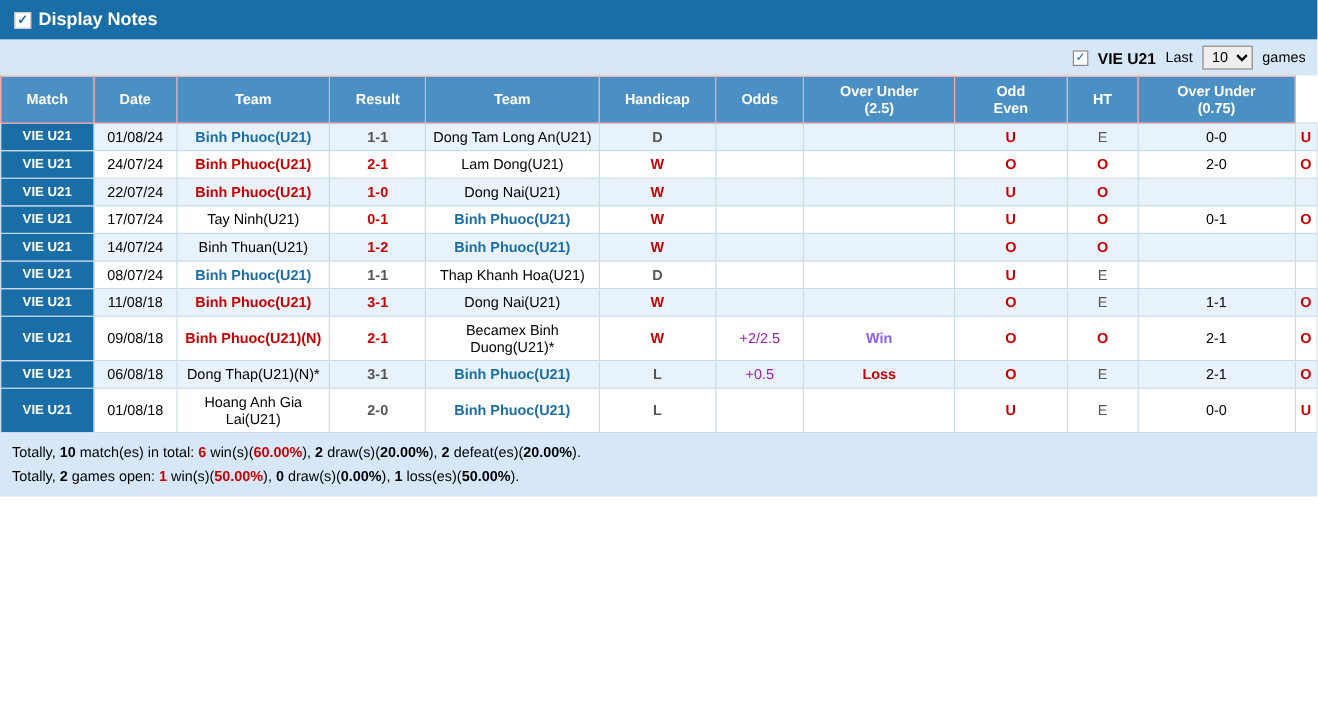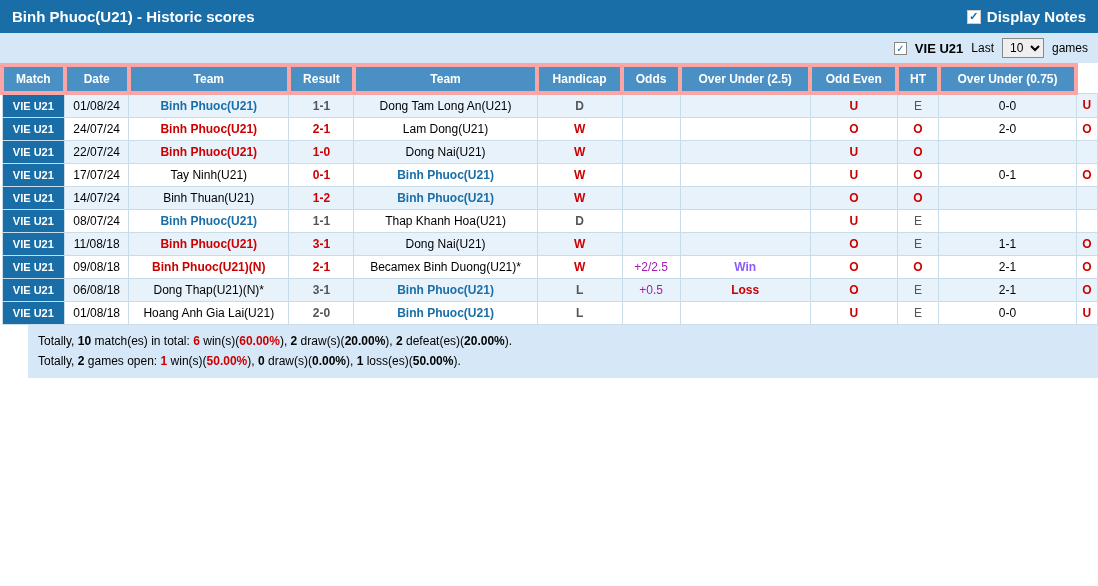--- a/index.html
+++ b/index.html
@@ -65,23 +65,23 @@
     table {
       width: 100%;
       border-collapse: collapse;
     }
 
     thead tr th {
       background: #4a90c4;
       color: #fff;
       font-weight: bold;
       text-align: center;
-      padding: 5px 8px;
+      padding: 5px 21px;
       font-size: 12px;
-      border: 4px solid #fca5a5;
+      border: 1px solid #fca5a5;
     }
 
     tbody tr td {
       text-align: center;
       padding: 4px 4px;
       border: 1px solid #c8dcea;
       font-size: 12px;
     }
 
     tbody tr:nth-child(odd) { background: #e8f2fb; }
@@ -104,32 +104,30 @@
     .over-u { color: #cc0000; font-weight: bold; }
     .over-o { color: #cc0000; font-weight: bold; }
     .odd-e { color: #555; }
     .odd-o { color: #cc0000; font-weight: bold; }
 
     .summary-bar {
       background: #d6e8f7;
       padding: 6px 10px;
       font-size: 12px;
       line-height: 1.7;
-      margin-left: 28px;
     }
 
     .handicap-col { color: #a21caf; }
     .odds-win { color: #8b5cf6; font-weight: bold; }
     .odds-loss { color: #cc0000; font-weight: bold; }
   </style>
 </head>
 <body>
 
 <div class="title-bar">
-  <span>Binh Phuoc(U21) - Historic scores</span>
   <div class="display-notes-area">
     <div class="checkbox-display">✓</div>
     <span>Display Notes</span>
   </div>
 </div>
 
 <div class="filter-bar">
   <div class="checkbox-small">✓</div>
   <span class="filter-label">VIE U21</span>
   <span>Last</span>

